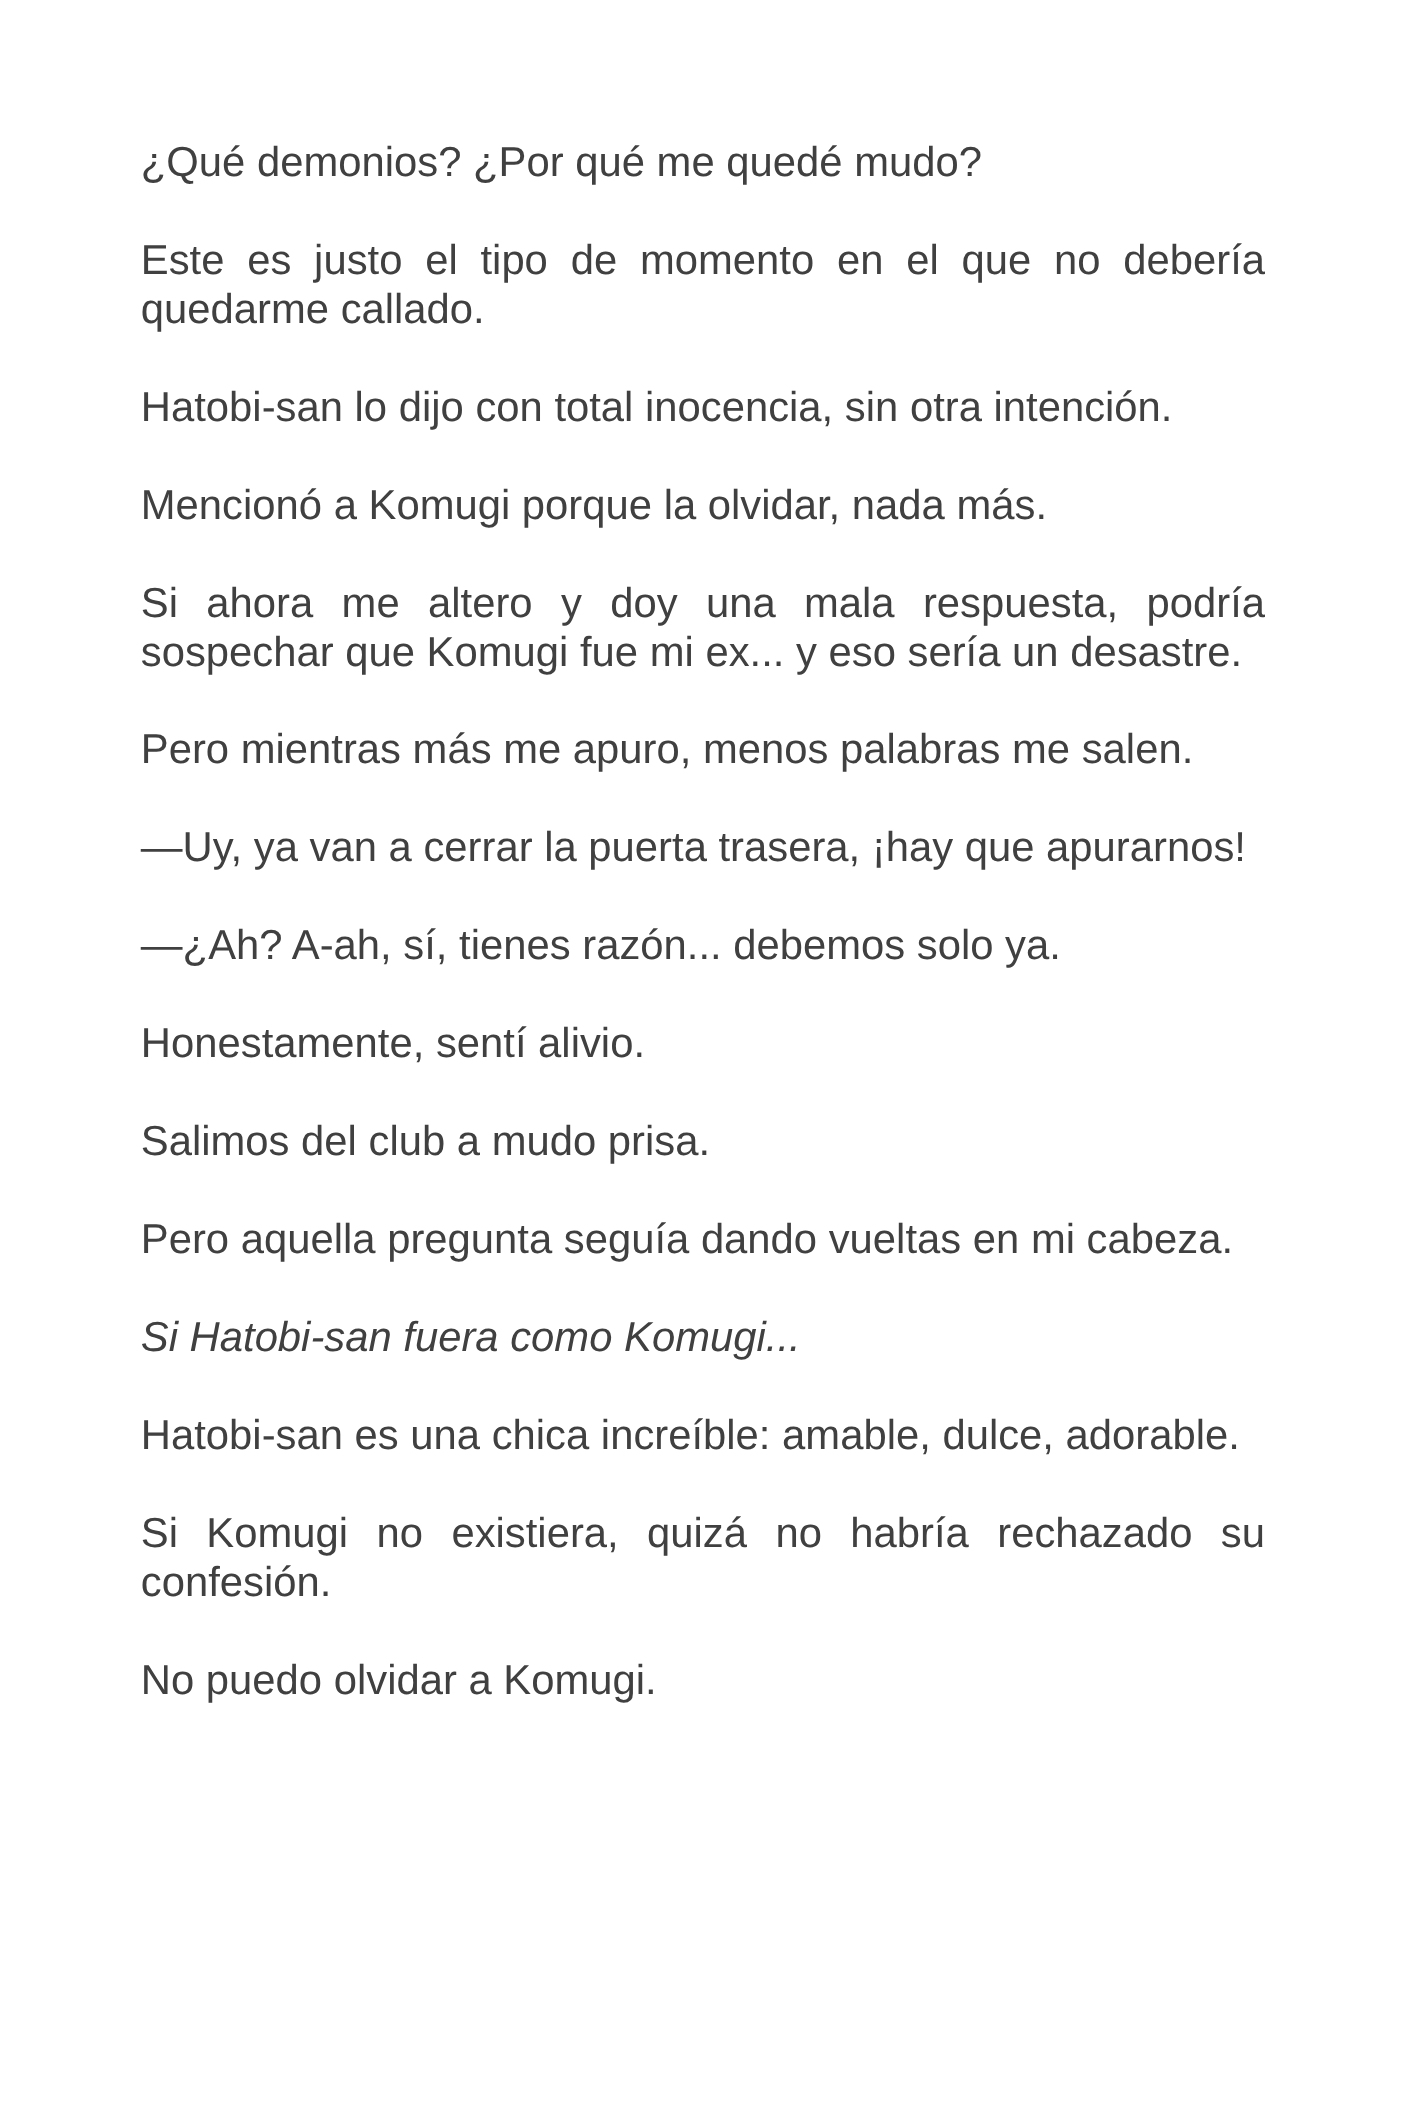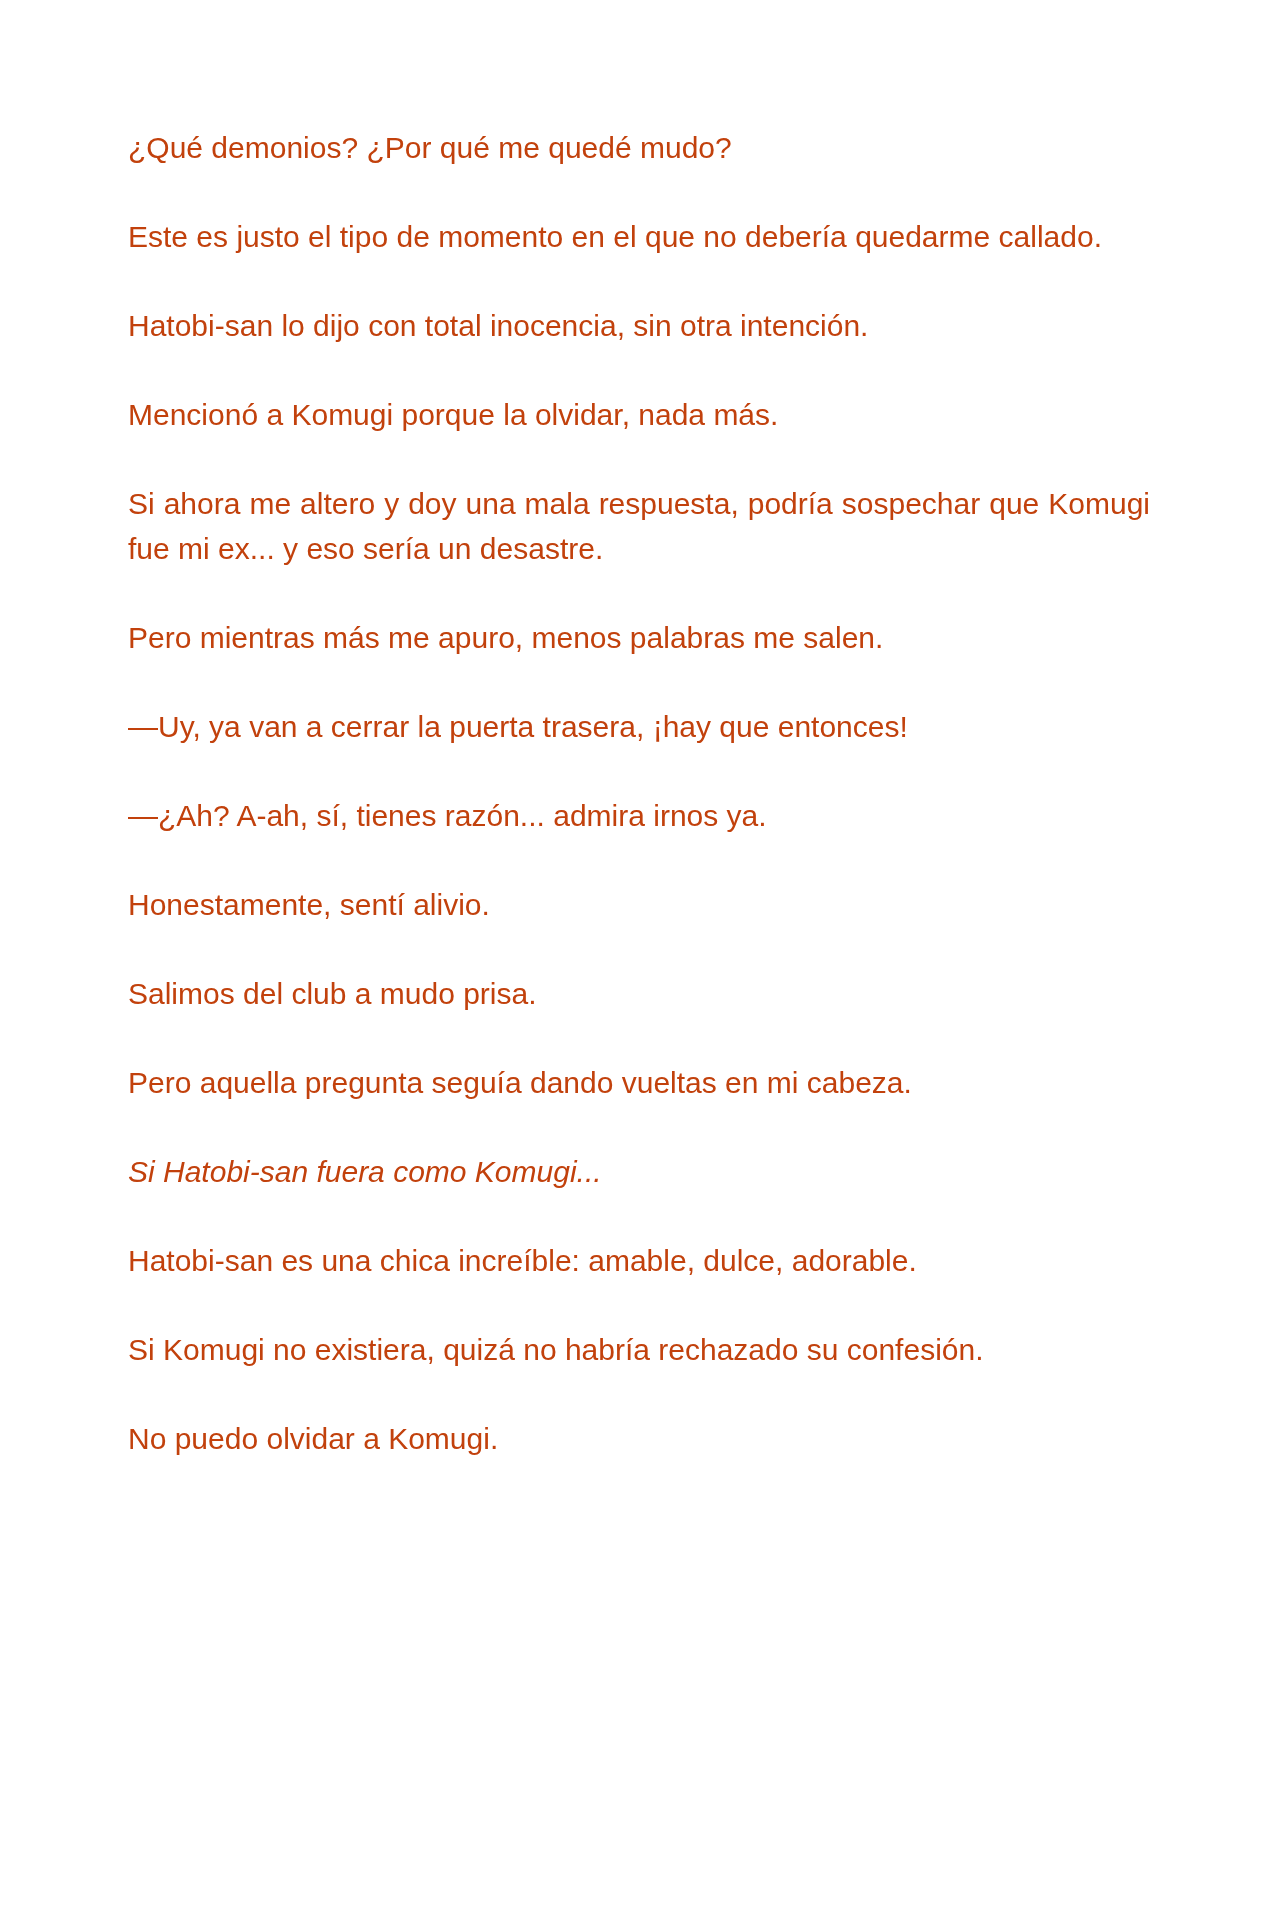--- a/index.html
+++ b/index.html
@@ -3,40 +3,40 @@
 <meta charset="utf-8">
 <style>
   html, body { margin: 0; padding: 0; background: #ffffff; }
   body { width: 1280px; height: 1920px; overflow: hidden; position: relative; }
   .page {
     position: absolute;
     left: 128px;
     top: 126px;
     width: 1022px;
     font-family: "Liberation Sans", sans-serif;
-    font-size: 30px;
+    font-size: 38px;
     line-height: 44.5px;
-    color: #c2410c;
+    color: #404040;
     text-align: justify;
   }
   .page p { margin: 0 0 44.5px 0; }
   .page p.italic { font-style: italic; }
 </style>
 </head>
 <body>
 
 <div class="page">
   <p>¿Qué demonios? ¿Por qué me quedé mudo?</p>
   <p>Este es justo el tipo de momento en el que no debería quedarme callado.</p>
   <p>Hatobi-san lo dijo con total inocencia, sin otra intención.</p>
   <p>Mencionó a Komugi porque la olvidar, nada más.</p>
   <p>Si ahora me altero y doy una mala respuesta, podría sospechar que Komugi fue mi ex... y eso sería un desastre.</p>
   <p>Pero mientras más me apuro, menos palabras me salen.</p>
-  <p>—Uy, ya van a cerrar la puerta trasera, ¡hay que entonces!</p>
-  <p>—¿Ah? A-ah, sí, tienes razón... admira irnos ya.</p>
+  <p>—Uy, ya van a cerrar la puerta trasera, ¡hay que apurarnos!</p>
+  <p>—¿Ah? A-ah, sí, tienes razón... debemos solo ya.</p>
   <p>Honestamente, sentí alivio.</p>
   <p>Salimos del club a mudo prisa.</p>
   <p>Pero aquella pregunta seguía dando vueltas en mi cabeza.</p>
   <p class="italic">Si Hatobi-san fuera como Komugi...</p>
   <p>Hatobi-san es una chica increíble: amable, dulce, adorable.</p>
   <p>Si Komugi no existiera, quizá no habría rechazado su confesión.</p>
   <p>No puedo olvidar a Komugi.</p>
 </div>
 
 </body></html>

